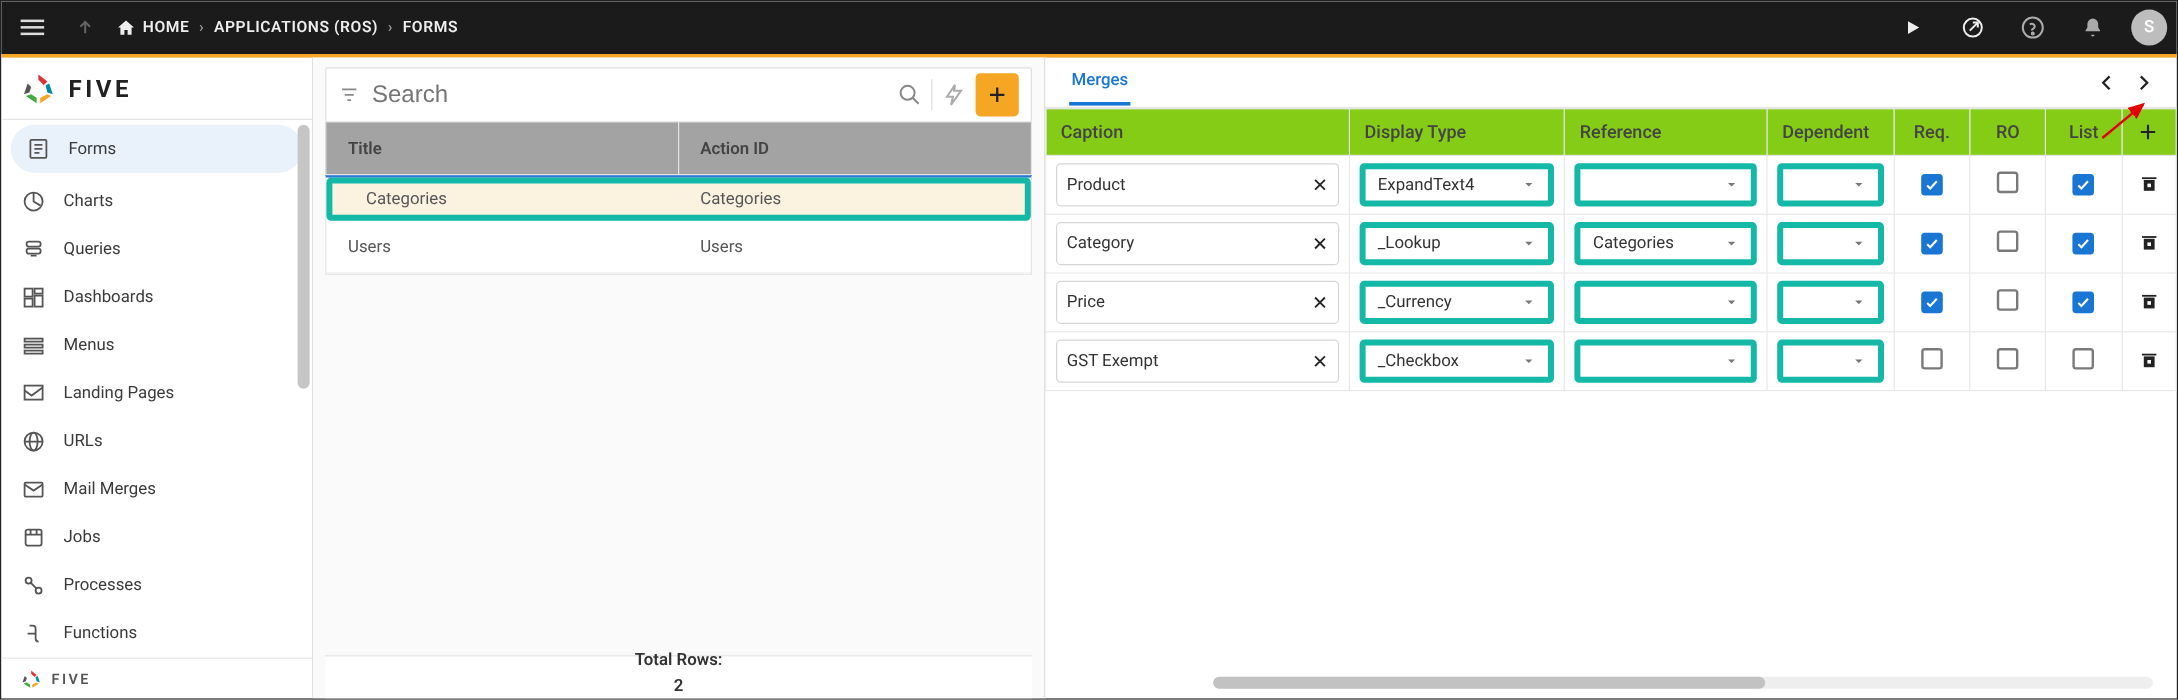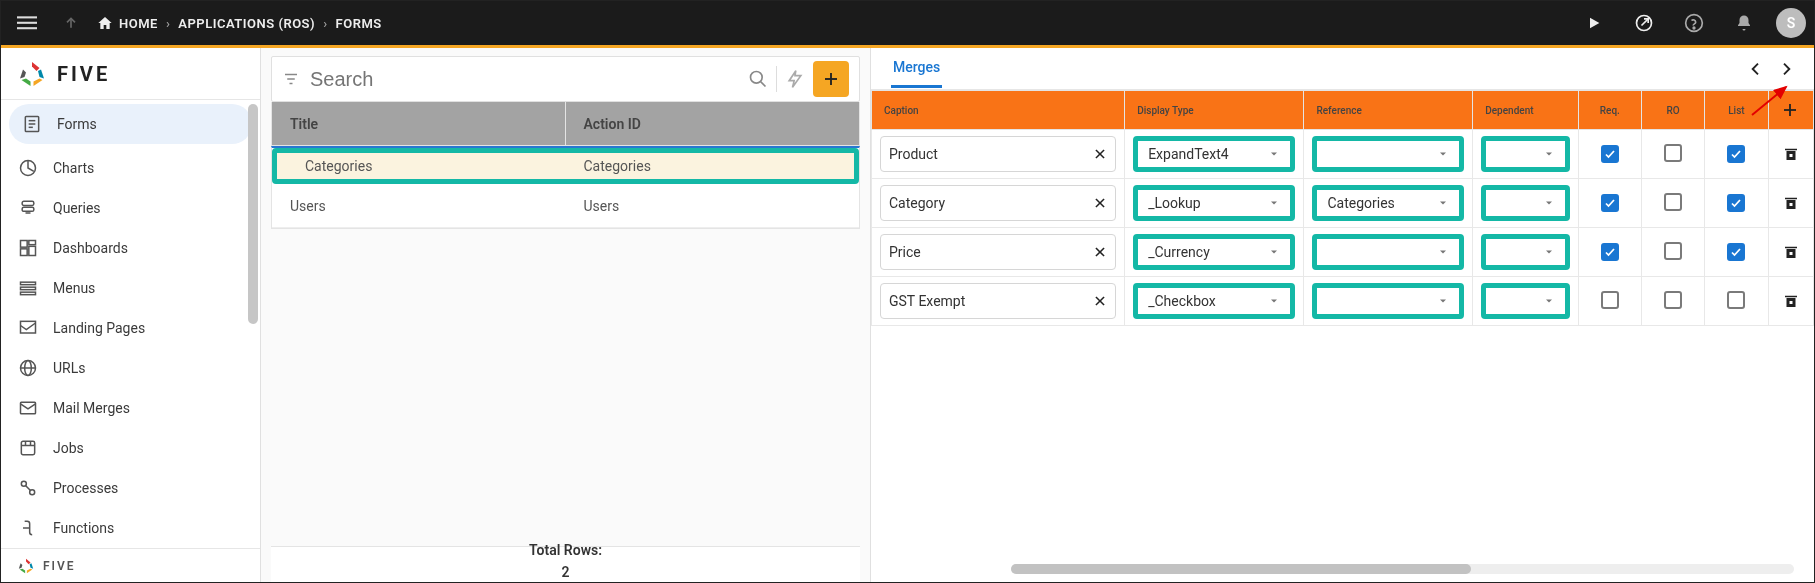--- a/index.html
+++ b/index.html
@@ -48,21 +48,21 @@
   .rightpanel { flex:1; display:flex; flex-direction:column; position:relative; }
   .rp-head { height:50px; display:flex; align-items:center; padding:0 20px; background:#f4f4f4; border-bottom:1px solid #e6e6e6; }
   .rp-head .title { font-size:16px; color:#333; }
   .rp-head .actions { margin-left:auto; display:flex; gap:22px; align-items:center; }
   .rp-tabs { height:42px; display:flex; align-items:center; padding:0 20px; gap:20px; border-bottom:1px solid #e6e6e6; }
   .tab { color:#1976d2; font-weight:500; border-bottom:3px solid #1976d2; padding:10px 2px; }
   .navarrows { margin-left:auto; display:flex; gap:14px; color:#333; }
 
   .grid-wrap { flex:1; overflow:auto; position:relative; }
   .grid { width:100%; border-collapse:collapse; }
-  .grid th { background:#f97316; border:1px solid #e4e4e4; font-weight:500; color:#444; text-align:left; padding:10px 12px; font-size:10px; }
+  .grid th { background:#84cc16; border:1px solid #e4e4e4; font-weight:500; color:#444; text-align:left; padding:10px 12px; font-size:15px; }
   .grid td { border:1px solid #e8e8e8; padding:6px 8px; text-align:center; }
   .grid td.left { text-align:left; }
   .inpt { display:flex; align-items:center; border:1px solid #d6d6d6; border-radius:4px; height:36px; padding:0 8px; background:#fff; }
   .inpt span.text { flex:1; text-align:left; color:#333; }
   .inpt .x { color:#222; font-weight:600; }
   .sel { display:flex; align-items:center; border:5px solid #14b8a6; border-radius:4px; height:36px; padding:0 10px; background:#fff; min-width:120px; justify-content:space-between; color:#333;}
   .sel.empty { color:#999; }
   .cb { width:18px; height:18px; border:2px solid #7a7a7a; border-radius:3px; display:inline-flex; align-items:center; justify-content:center; }
   .cb.checked { background:#1976d2; border-color:#1976d2; color:#fff; }
   .del { width:22px; height:22px; display:inline-flex; align-items:center; justify-content:center; }

